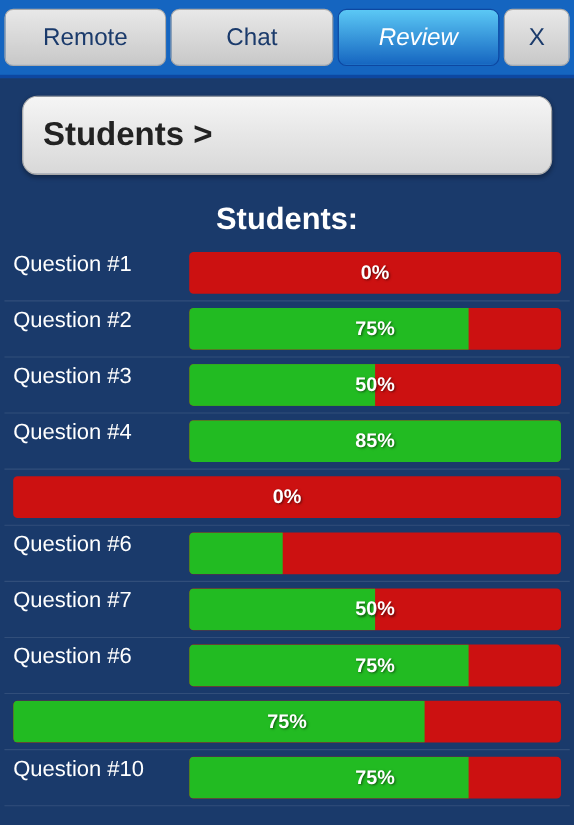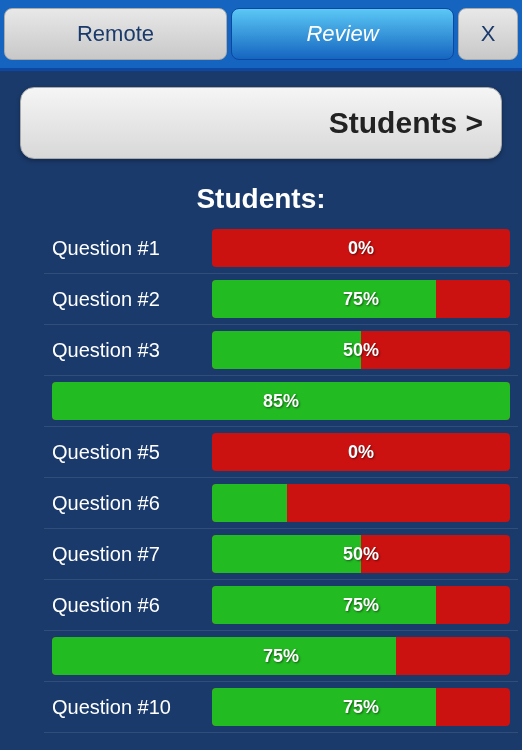--- a/index.html
+++ b/index.html
@@ -48,21 +48,21 @@
 
     
     .students-section {
       padding: 16px 20px 8px 20px;
     }
 
     .students-btn {
       display: block;
       width: 100%;
       padding: 18px;
-      text-align: right;
+      text-align: left;
       font-size: 30px;
       font-weight: 600;
       color: #222;
       background: linear-gradient(to bottom, #f5f5f5, #d8d8d8);
       border-radius: 14px;
       border: 1px solid #aaa;
       cursor: pointer;
       box-shadow: 0 2px 4px rgba(0,0,0,0.3);
     }
 
@@ -75,24 +75,23 @@
       padding: 16px 0 8px 0;
     }
 
     
     .questions-list {
       padding: 0 4px;
     }
 
     .question-row {
       display: flex;
-      align-items: center;
+      align-items: flex-start;
       padding: 6px 8px;
       border-bottom: 1px solid rgba(255,255,255,0.1);
-      margin-left: 40px;
     }
 
     .question-label {
       flex: 0 0 160px;
       font-size: 20px;
       color: white;
       font-weight: 500;
     }
 
     .bar-container {
@@ -123,20 +122,21 @@
       color: white;
       text-shadow: 1px 1px 2px rgba(0,0,0,0.5);
       z-index: 2;
     }
   </style>
 </head>
 <body>
 
 <div class="tab-bar">
 <div class="tab">Remote</div>
+    <div class="tab">Chat</div>
     <div class="tab active">Review</div>
     <div class="tab close-tab">X</div>
   </div>
 
 <div class="students-section">
   <button class="students-btn">Students &gt;</button>
 </div>
 
 <div class="questions-heading">Students:</div>
 
@@ -156,27 +156,27 @@
       </div>
     </div>
     <div class="question-row">
       <div class="question-label">Question #3</div>
       <div class="bar-container">
         <div class="bar-green" style="width: 50%;"></div>
         <div class="bar-label">50%</div>
       </div>
     </div>
     <div class="question-row">
+      <div class="question-label">Question #4</div>
       <div class="bar-container">
         <div class="bar-green" style="width: 100%;"></div>
         <div class="bar-label">85%</div>
       </div>
     </div>
     <div class="question-row">
-      <div class="question-label">Question #5</div>
       <div class="bar-container">
         <div class="bar-green" style="width: 0%;"></div>
         <div class="bar-label">0%</div>
       </div>
     </div>
     <div class="question-row">
       <div class="question-label">Question #6</div>
       <div class="bar-container">
         <div class="bar-green" style="width: 25%;"></div>
       </div>

